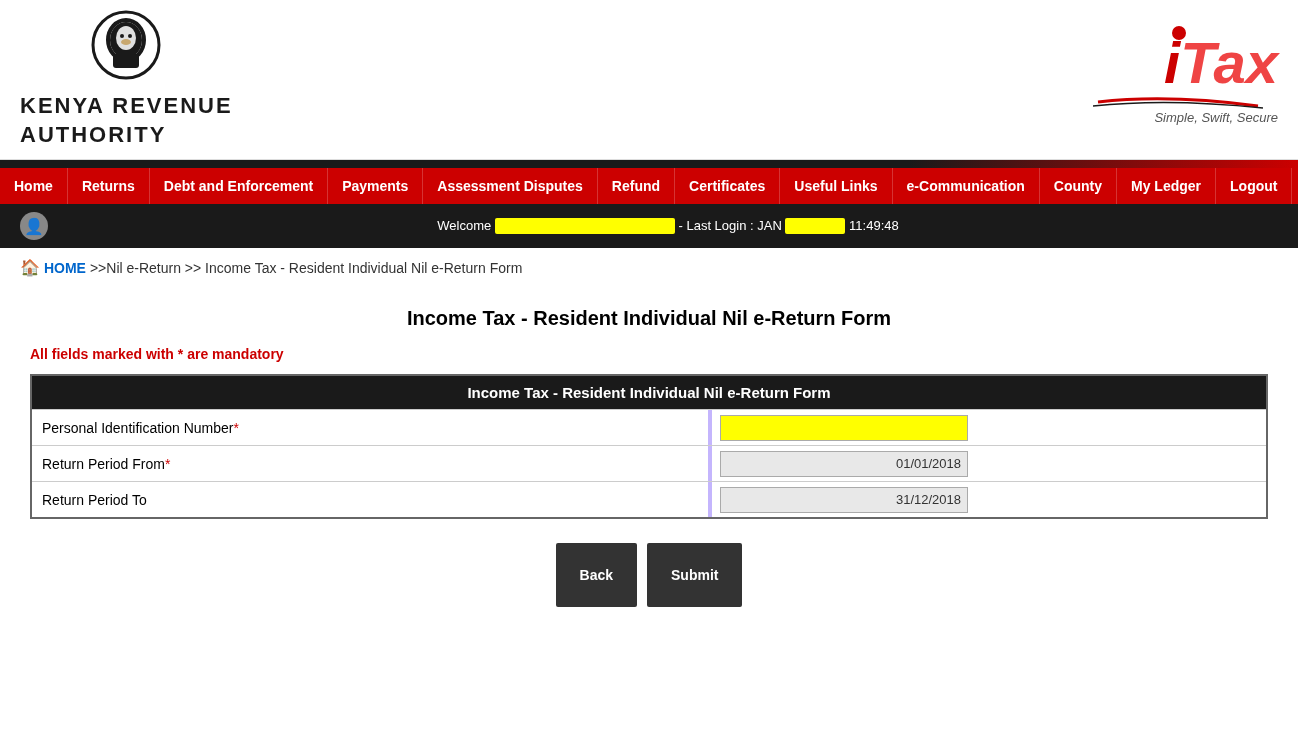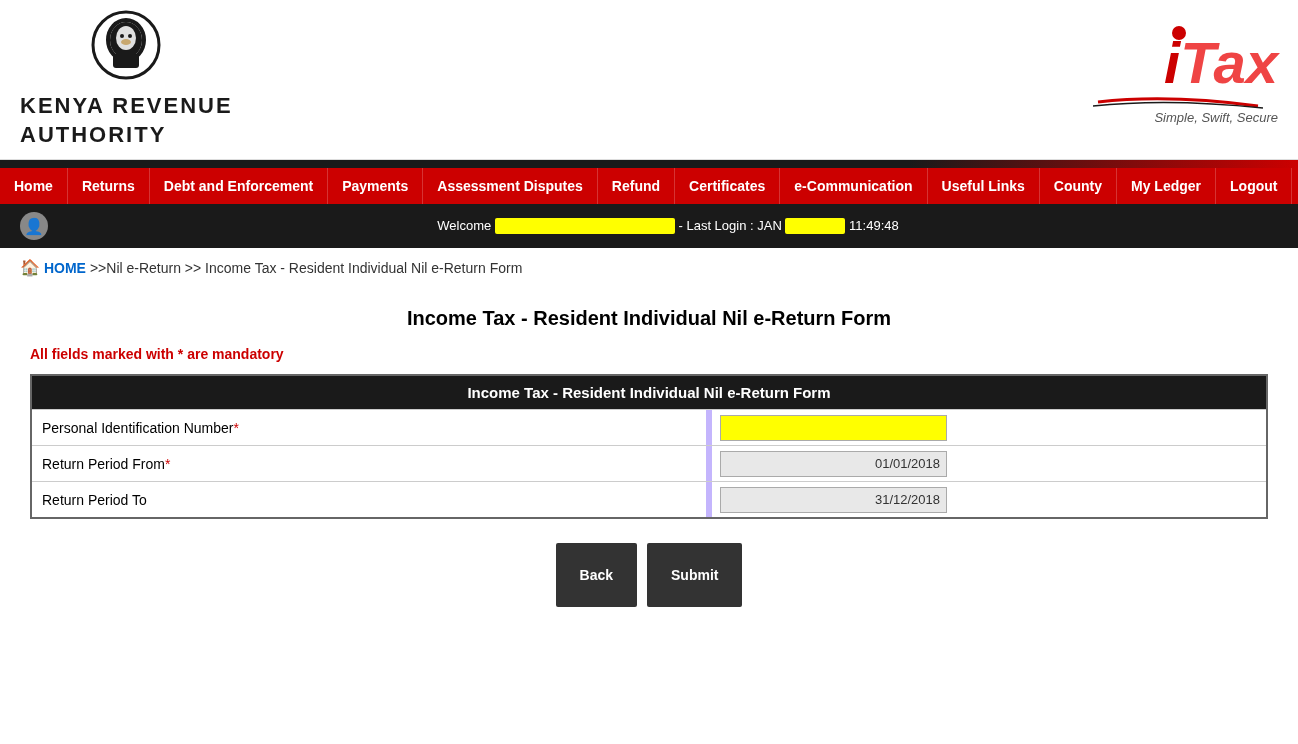--- a/index.html
+++ b/index.html
@@ -166,35 +166,35 @@
       min-height: 36px;
     }
     .form-row:first-child {
       border-top: none;
     }
     .form-label {
       flex: 0 0 680px;
       padding: 7px 10px;
       color: #000;
       font-size: 14px;
-      border-right: 6px solid #c4b5fd;
+      border-right: 4px solid #c4b5fd;
       display: flex;
       align-items: center;
     }
     .form-label .required {
       color: #cc0000;
     }
     .form-value {
       flex: 1;
       padding: 4px 8px;
       display: flex;
       align-items: center;
     }
     .form-input {
-      width: 227px;
+      width: 248px;
       height: 26px;
       border: 1px solid #aaa;
       background: #fff;
       padding: 2px 6px;
       font-size: 13px;
       text-align: right;
     }
     .form-input.highlighted {
       background: #ffff00;
     }
@@ -273,23 +273,23 @@
 <div class="header-bar"></div>
 
 <nav class="nav-bar">
   <div class="nav-item">Home</div>
   <div class="nav-item">Returns</div>
   <div class="nav-item">Debt and Enforcement</div>
   <div class="nav-item">Payments</div>
   <div class="nav-item">Assessment Disputes</div>
   <div class="nav-item">Refund</div>
   <div class="nav-item">Certificates</div>
+  <div class="nav-item">Useful Links</div>
+
   <div class="nav-item">e-Communication</div>
-
-  <div class="nav-item">Useful Links</div>
   <div class="nav-item">County</div>
   <div class="nav-item">My Ledger</div>
   <div class="nav-item">Logout</div>
 </nav>
 
 <div class="welcome-bar">
   <div class="avatar-icon">👤</div>
   <div class="welcome-text">
     <span>Welcome </span>
     <span class="redacted-name">&nbsp;</span>

